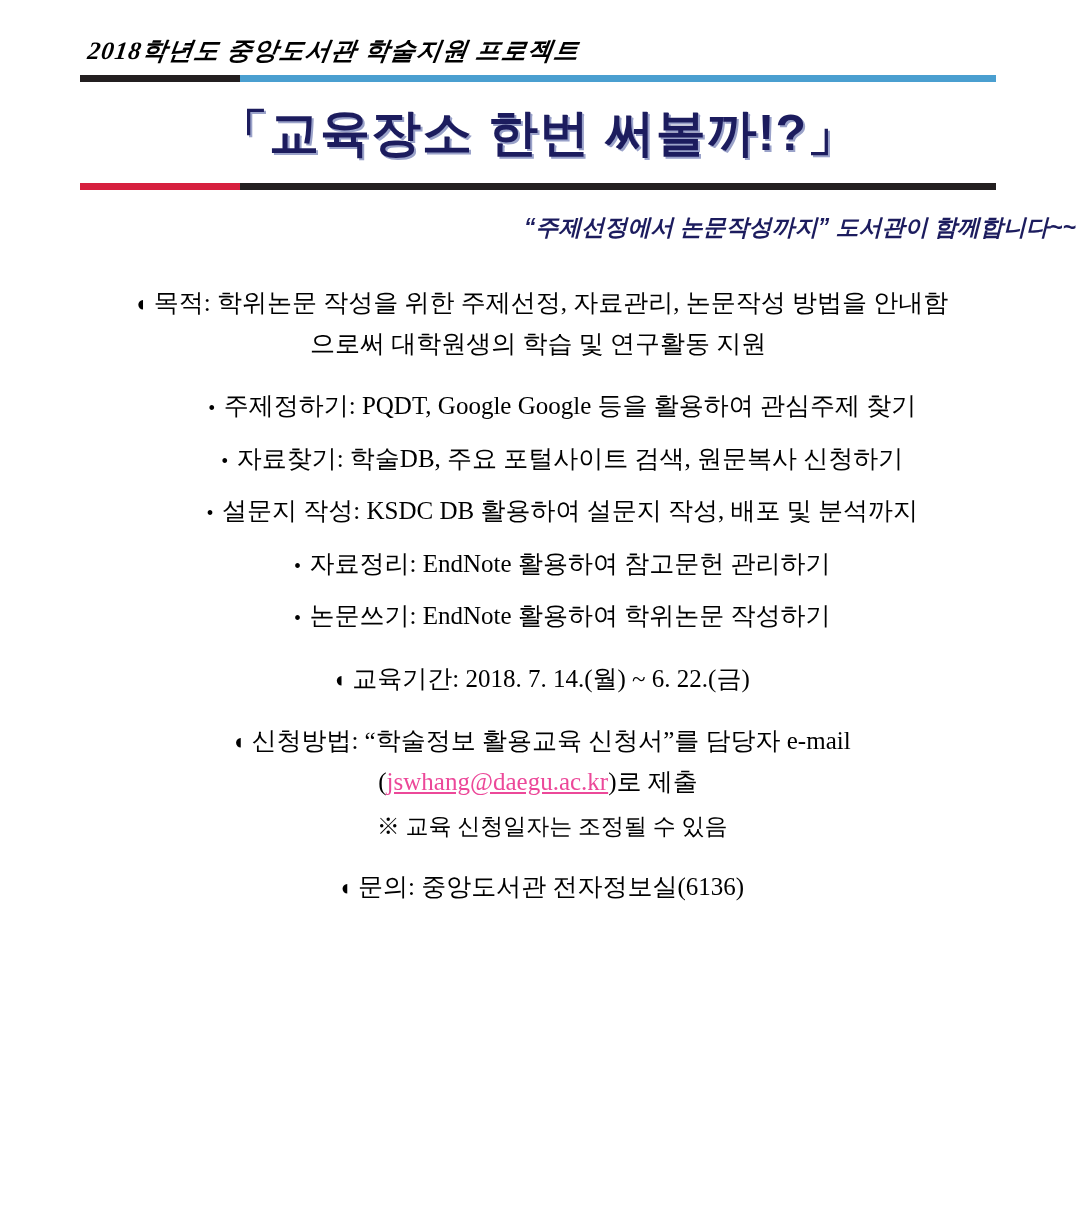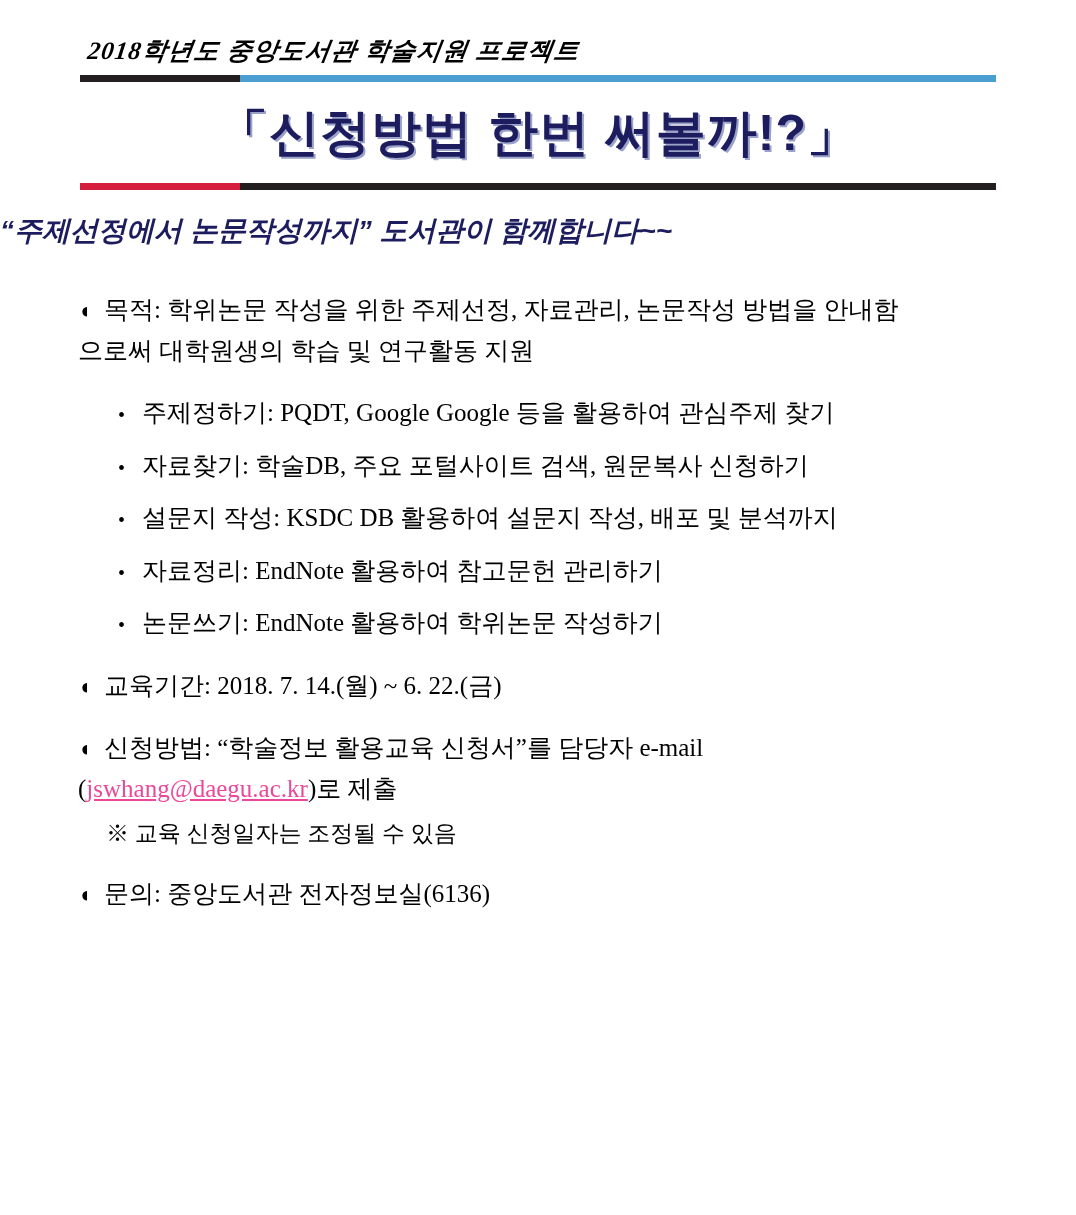--- a/index.html
+++ b/index.html
@@ -71,34 +71,35 @@
   .rule-bottom .seg-red {
     width: 160px;
     background: #d61f3e;
   }
   .rule-bottom .seg-dark {
     flex: 1;
     background: #231f20;
   }
 
   .subtitle {
-    text-align: left;
+    text-align: right;
     margin-top: 22px;
     font-family: "Liberation Sans", sans-serif;
     font-weight: bold;
     font-style: italic;
-    font-size: 28px;
+    font-size: 23px;
     color: #1c1c5e;
   }
 
   
   .content {
     margin: 40px 78px 12px 78px;
     font-size: 25px;
     line-height: 1.62;
+    text-align: center;
   }
   .blk {
     margin-bottom: 22px;
   }
   .bullet-line {
     display: block;
   }
   .marker {
     display: inline-block;
     width: 26px;
@@ -140,21 +141,21 @@
 
   <div class="header">
     <div class="kicker">2018학년도 중앙도서관 학술지원 프로젝트</div>
 
     <div class="rule-top">
       <div class="seg-dark"></div>
       <div class="seg-blue"></div>
     </div>
 
     <div class="title-wrap">
-      <div class="main-title">「신청방법 한번 써볼까!?」</div>
+      <div class="main-title">「교육장소 한번 써볼까!?」</div>
     </div>
 
     <div class="rule-bottom">
       <div class="seg-red"></div>
       <div class="seg-dark"></div>
     </div>
 
     <div class="subtitle">“주제선정에서 논문작성까지” 도서관이 함께합니다~~</div>
   </div>
 

